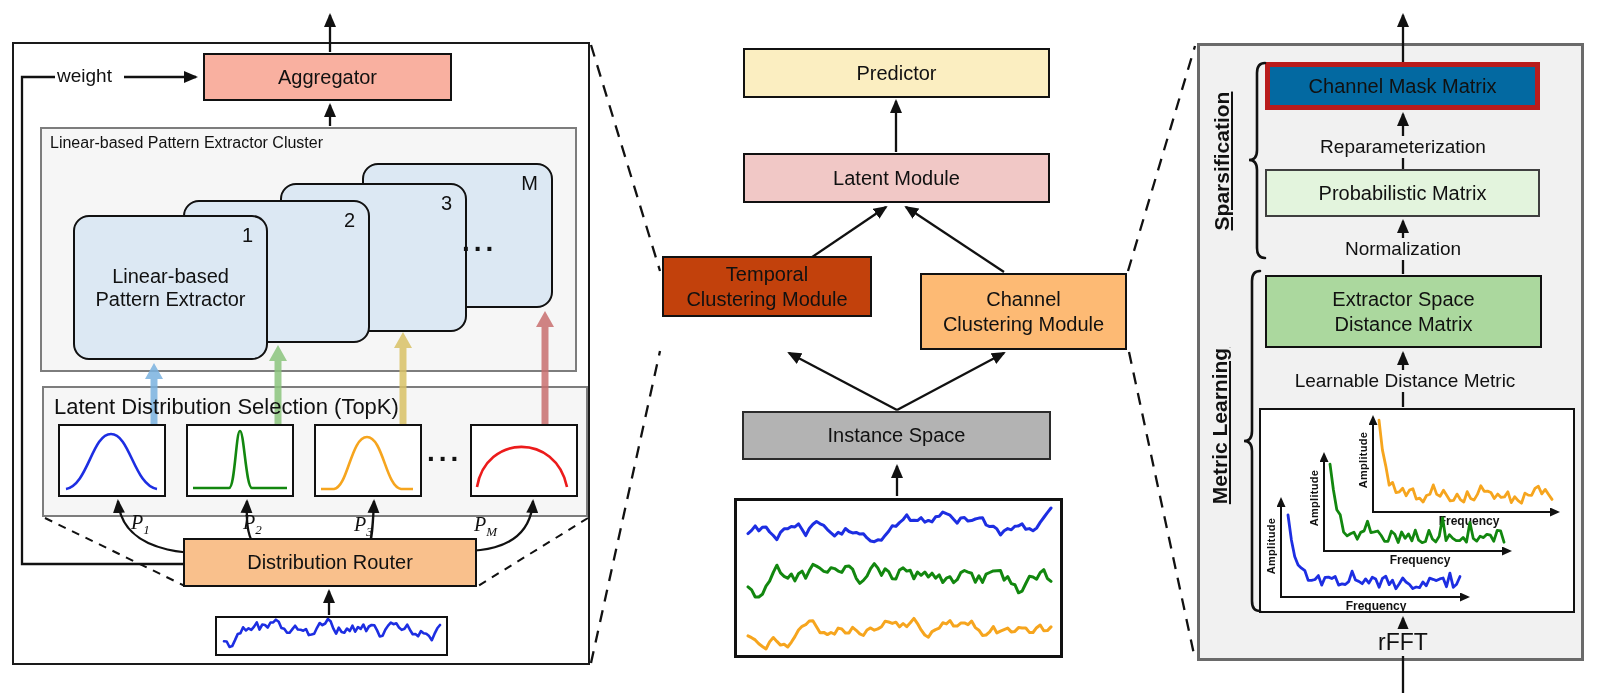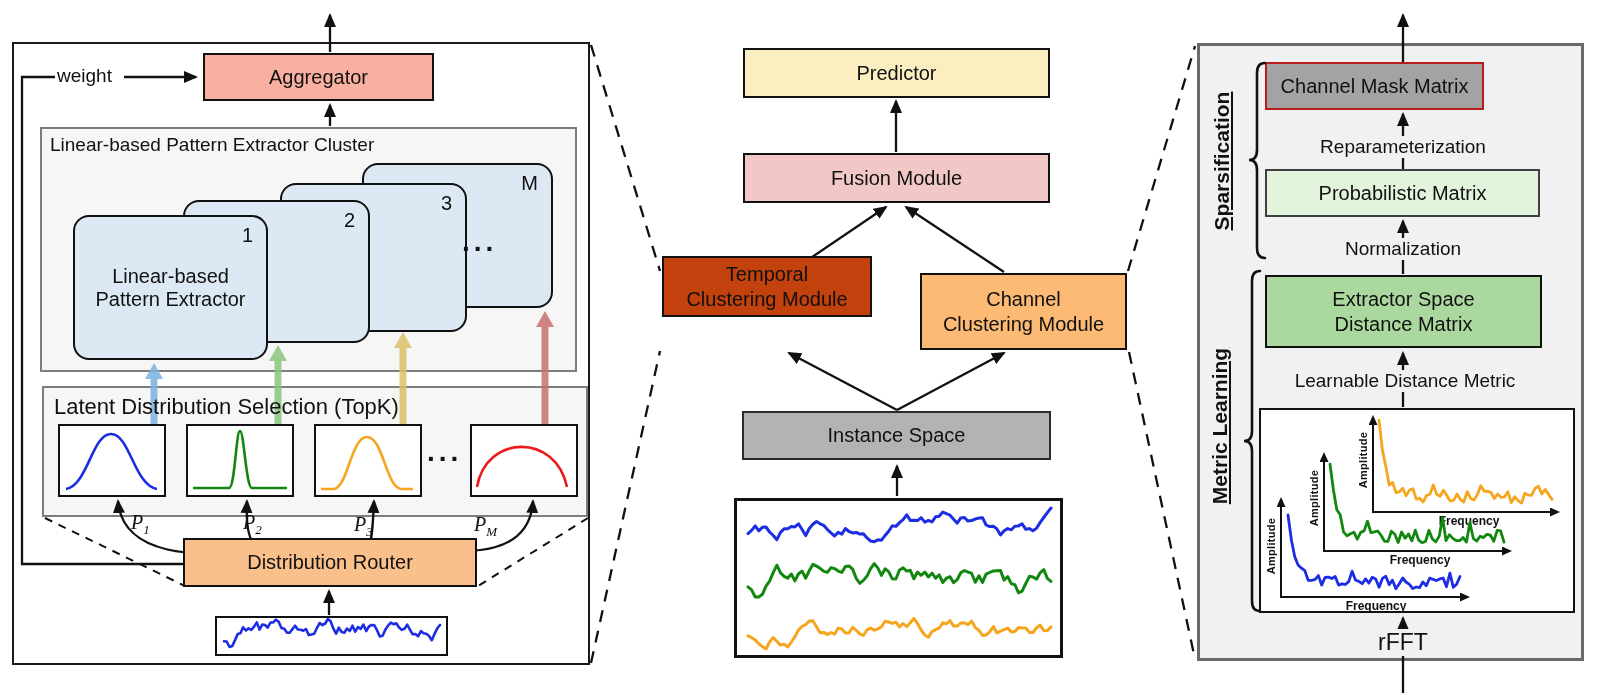--- a/index.html
+++ b/index.html
@@ -88,24 +88,24 @@
     <line x1="278" y1="424" x2="278" y2="360" stroke="#8cc57e" stroke-width="7"></line>
     <polygon points="269,361 287,361 278,345" fill="#8cc57e"></polygon>
     <line x1="403" y1="424" x2="403" y2="347" stroke="#d9c266" stroke-width="7"></line>
     <polygon points="394,348 412,348 403,332" fill="#d9c266"></polygon>
     <line x1="545" y1="424" x2="545" y2="326" stroke="#c97070" stroke-width="7"></line>
     <polygon points="536,327 554,327 545,311" fill="#c97070"></polygon>
   </g>
 </svg>
 
 <div class="lbl" style="left:57px;top:65px;font-size:19px">weight</div>
-<div class="bx" style="left:203px;top:53px;width:231px;height:48px;background:#f9b0a0;border:2.5px solid #111">
+<div class="bx" style="left:203px;top:53px;width:249px;height:48px;background:#f9b0a0;border:2.5px solid #111">
   <span>Aggregator</span>
 </div>
-<div class="lbl" style="left:50px;top:134px;font-size:19px">Linear-based Pattern Extractor Cluster</div>
+<div class="lbl" style="left:50px;top:134px;font-size:16px">Linear-based Pattern Extractor Cluster</div>
 
 <div class="card" style="left:362px;top:163px;width:191px;height:145px">
   <span class="cidx">M</span>
 </div>
 <div class="card" style="left:280px;top:183px;width:187px;height:149px">
   <span class="cidx">3</span>
 </div>
 <div class="card" style="left:183px;top:200px;width:187px;height:143px">
   <span class="cidx">2</span>
 </div>
@@ -131,39 +131,39 @@
 
 <div class="bx" style="left:183px;top:538px;width:294px;height:49px;background:#f9c08c;border:2.5px solid #111">
   <span>Distribution Router</span>
 </div>
 <div class="wbox" style="left:215px;top:616px;width:233px;height:40px;border:2px solid #111"></div>
 
 <div class="bx" style="left:743px;top:48px;width:307px;height:50px;background:#fbeec1;border:2.5px solid #111">
   <span>Predictor</span>
 </div>
 <div class="bx" style="left:743px;top:153px;width:307px;height:50px;background:#f1c8c6;border:2.5px solid #111">
-  <span>Fusion Module</span>
+  <span>Latent Module</span>
 </div>
 <div class="bx" style="left:662px;top:256px;width:210px;height:61px;background:#c2410c;border:2.5px solid #111">
   <span>Temporal</span>
   <span>Clustering Module</span>
 </div>
 <div class="bx" style="left:920px;top:273px;width:207px;height:77px;background:#fdba74;border:2.5px solid #111">
   <span>Channel</span>
   <span>Clustering Module</span>
 </div>
 <div class="bx" style="left:742px;top:411px;width:309px;height:49px;background:#b3b3b3;border:2.5px solid #2b2b2b">
   <span>Instance Space</span>
 </div>
 <div class="wbox" style="left:734px;top:498px;width:329px;height:160px;border:3px solid #111"></div>
 
 <div class="rot" style="left:1117px;top:149px;width:210px">Sparsification</div>
 <div class="rot" style="left:1070px;top:414px;width:300px">Metric Learning</div>
 
-<div class="bx" style="left:1265px;top:62px;width:219px;height:48px;background:#a3a3a3;border:2px solid #b91c1c">
+<div class="bx" style="left:1265px;top:62px;width:275px;height:48px;background:#0369a1;border:5px solid #b91c1c">
   <span>Channel Mask Matrix</span>
 </div>
 <div class="flabel" style="left:1403px;top:136px">Reparameterization</div>
 <div class="bx" style="left:1265px;top:169px;width:275px;height:48px;background:#e3f4dd;border:2px solid #3f3f3f">
   <span>Probabilistic Matrix</span>
 </div>
 <div class="flabel" style="left:1403px;top:238px">Normalization</div>
 <div class="bx" style="left:1265px;top:275px;width:277px;height:73px;background:#abd89e;border:2.5px solid #111">
   <span>Extractor Space</span>
   <span>Distance Matrix</span>

